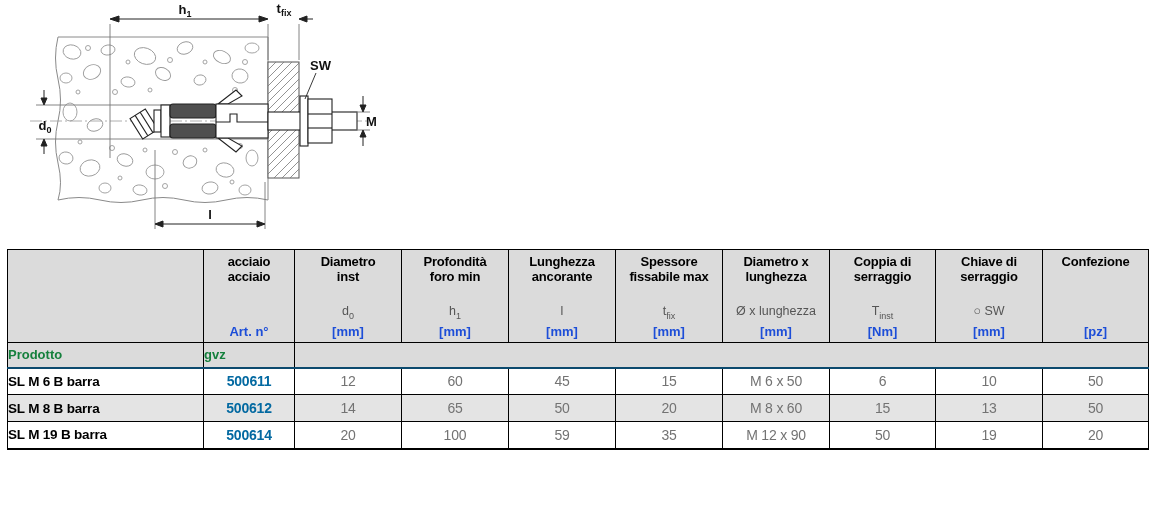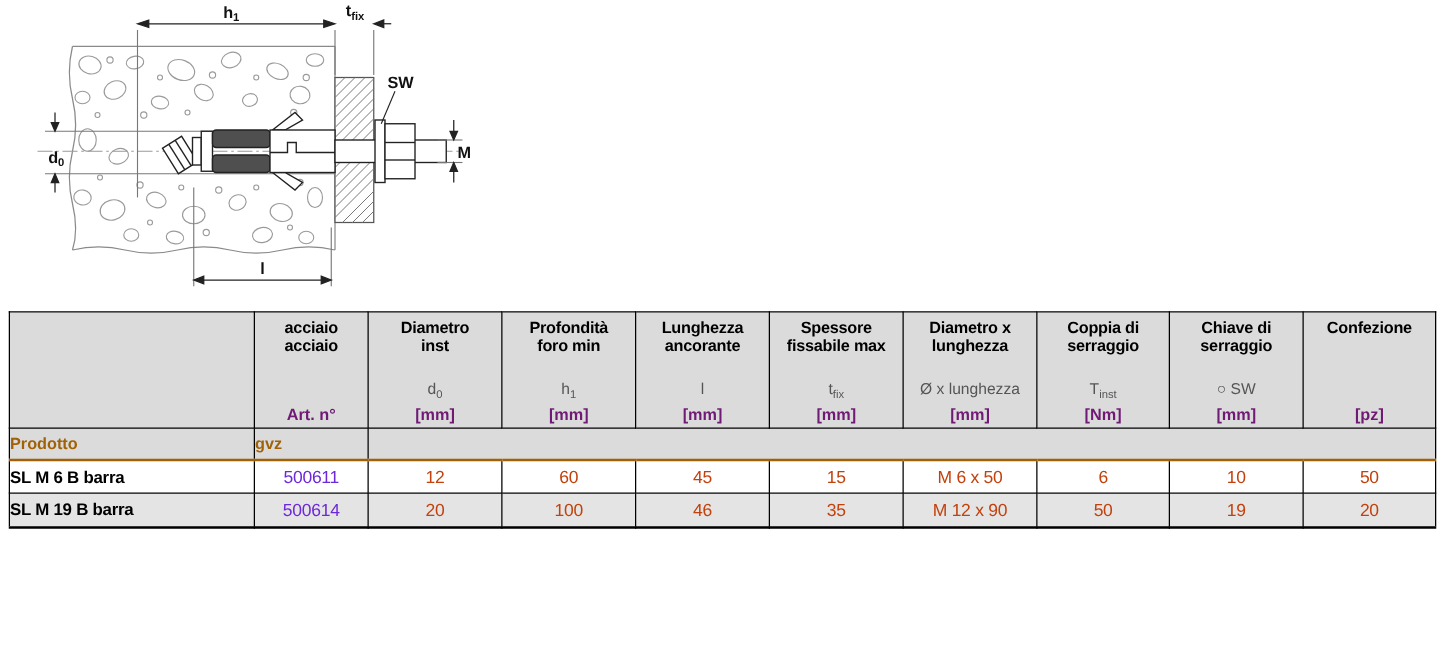--- a/index.html
+++ b/index.html
@@ -15,32 +15,32 @@
   table.spec{position:absolute;left:7px;top:249px;width:1141px;border-collapse:collapse;
              table-layout:fixed;border:1px solid #000;border-bottom:2px solid #000;}
   table.spec th,table.spec td{border:1px solid #000;padding:0;box-sizing:border-box;}
 
   .hrow1 th{height:92px;background:#dbdbdb;vertical-align:top;font-weight:bold;}
   .hwrap{display:flex;flex-direction:column;height:88px;padding-top:4px;}
   .l1{font-size:13px;line-height:15px;text-align:center;letter-spacing:-0.2px;color:#000;}
   .hb{margin-top:auto;}
   .sy{font-size:12.5px;font-weight:normal;color:#555;text-align:center;line-height:15px;min-height:15px;}
   .sy sub{font-size:9px;}
-  .un{font-size:13px;text-align:center;line-height:17px;padding-bottom:2px;color:#701a75;}
-
-  .hrow2 th{height:25px;background:#dbdbdb;font-size:13px;font-weight:bold;color:#a16207;}
+  .un{font-size:13px;text-align:center;line-height:17px;padding-bottom:2px;color:#1d4ed8;}
+
+  .hrow2 th{height:25px;background:#dbdbdb;font-size:13px;font-weight:bold;color:#15803d;}
   .pr{text-align:left;padding-left:7px;}
   .gv{text-align:left;}
   .sp{background:#dbdbdb;}
 
-  tbody td{height:27px;font-size:14px;text-align:center;color:#c2410c;letter-spacing:-0.2px;background:#fff;}
+  tbody td{height:27px;font-size:14px;text-align:center;color:#737373;letter-spacing:-0.2px;background:#fff;}
   tbody tr:nth-child(even) td{background:#e4e4e4;}
-  tbody tr:first-child td{border-top:2px solid #a16207;}
+  tbody tr:first-child td{border-top:2px solid #0c4a6e;}
   td.pn{text-align:left;padding-left:7px;font-weight:bold;color:#000;font-size:13.5px;}
-  td.ar{font-weight:normal;color:#6d28d9;font-size:14px;}
+  td.ar{font-weight:bold;color:#0369a1;font-size:14px;}
 </style>
 </head>
 <body>
 
 <div class="canvas">
 
   <svg class="drawing" width="400" height="246" viewBox="0 0 400 246">
 
     <g fill="none" stroke="#8a8a8a" stroke-width="1">
       <line x1="58" y1="37" x2="268" y2="37"></line>
@@ -306,25 +306,37 @@
         <td class="va">12</td>
         <td class="va">60</td>
         <td class="va">45</td>
         <td class="va">15</td>
         <td class="va">M 6 x 50</td>
         <td class="va">6</td>
         <td class="va">10</td>
         <td class="va">50</td>
       </tr>
       <tr>
+        <td class="pn">SL M 8 B barra</td>
+        <td class="ar">500612</td>
+        <td class="va">14</td>
+        <td class="va">65</td>
+        <td class="va">50</td>
+        <td class="va">20</td>
+        <td class="va">M 8 x 60</td>
+        <td class="va">15</td>
+        <td class="va">13</td>
+        <td class="va">50</td>
+      </tr>
+      <tr>
         <td class="pn">SL M 19 B barra</td>
         <td class="ar">500614</td>
         <td class="va">20</td>
         <td class="va">100</td>
-        <td class="va">46</td>
+        <td class="va">59</td>
         <td class="va">35</td>
         <td class="va">M 12 x 90</td>
         <td class="va">50</td>
         <td class="va">19</td>
         <td class="va">20</td>
       </tr>
     </tbody>
   </table>
 </div>
 

